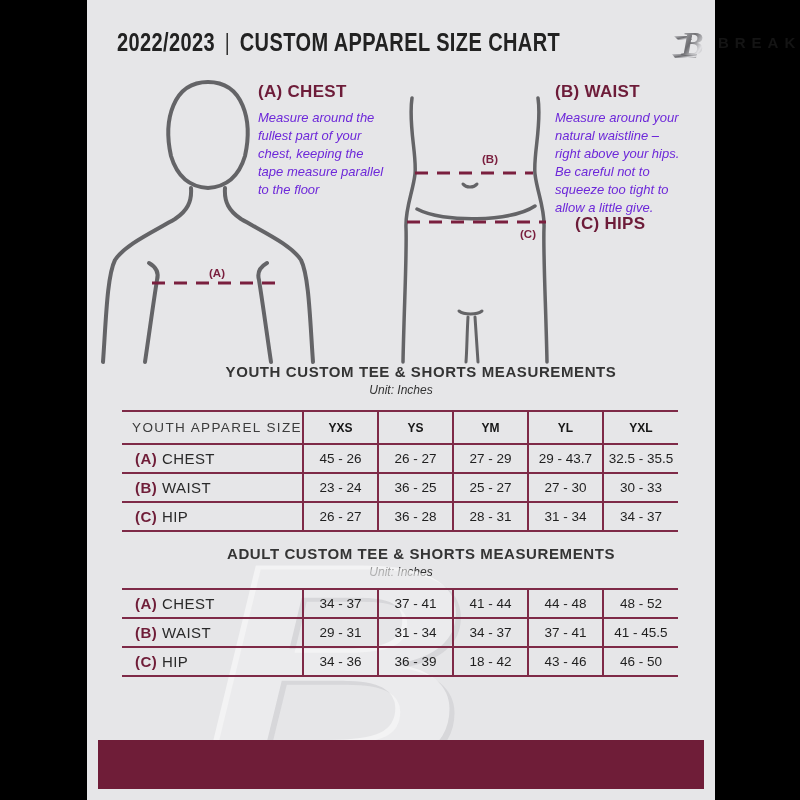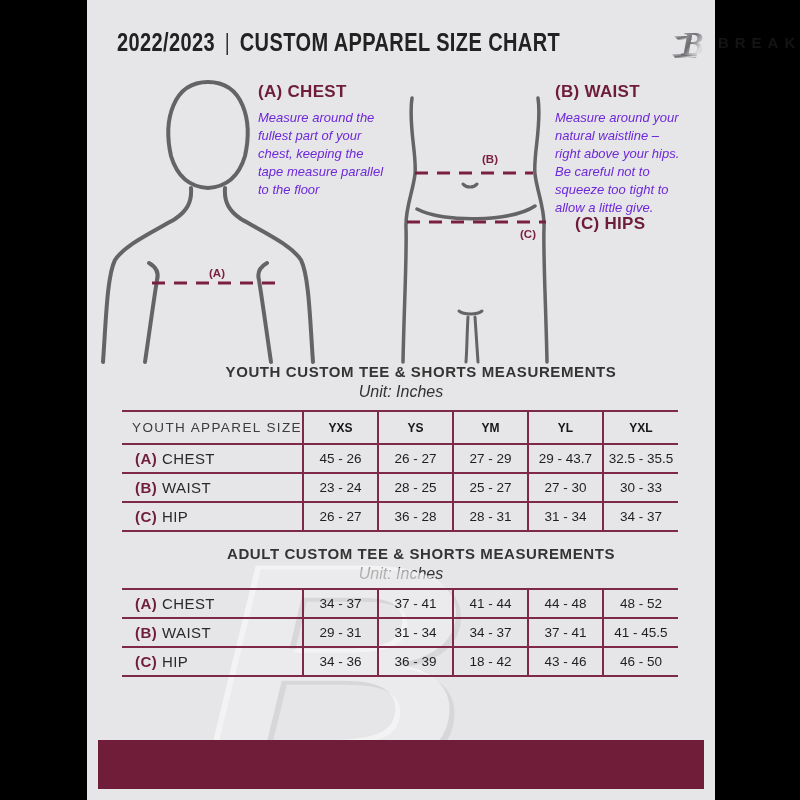--- a/index.html
+++ b/index.html
@@ -44,21 +44,21 @@
   .blurb.chest{left:171px;top:82px;width:176px;}
   .blurb.waist{left:468px;top:82px;width:166px;}
   .blurb.hips{left:488px;top:214px;width:176px;}
   
   .sec-title{
     position:absolute;left:0;width:628px;text-align:center;
     font-size:15px;font-weight:700;color:#343434;letter-spacing:.6px;margin-left:20px;
   }
   .sec-unit{
     position:absolute;left:0;width:628px;text-align:center;
-    font-size:16px;font-style:italic;color:#333;
+    font-size:12px;font-style:italic;color:#333;
   }
   .youth-title{top:363px;}  .youth-unit{top:383px;}
   .adult-title{top:545px;}  .adult-unit{top:565px;}
   
   .size-table{
     position:absolute;left:35px;width:556px;border-collapse:collapse;table-layout:fixed;
     border-top:2px solid var(--maroon-border);
     border-bottom:2px solid var(--maroon-border);
     z-index:2;
   }
@@ -205,21 +205,21 @@
       <td class="c0"><span class="pfx">(A)</span><span>CHEST</span></td>
       <td>45 - 26</td>
       <td>26 - 27</td>
       <td>27 - 29</td>
       <td>29 - 43.7</td>
       <td>32.5 - 35.5</td>
     </tr>
     <tr>
       <td class="c0"><span class="pfx">(B)</span><span>WAIST</span></td>
       <td>23 - 24</td>
-      <td>28 - 25</td>
+      <td>36 - 25</td>
       <td>25 - 27</td>
       <td>27 - 30</td>
       <td>30 - 33</td>
     </tr>
     <tr>
       <td class="c0"><span class="pfx">(C)</span><span>HIP</span></td>
       <td>26 - 27</td>
       <td>36 - 28</td>
       <td>28 - 31</td>
       <td>31 - 34</td>

